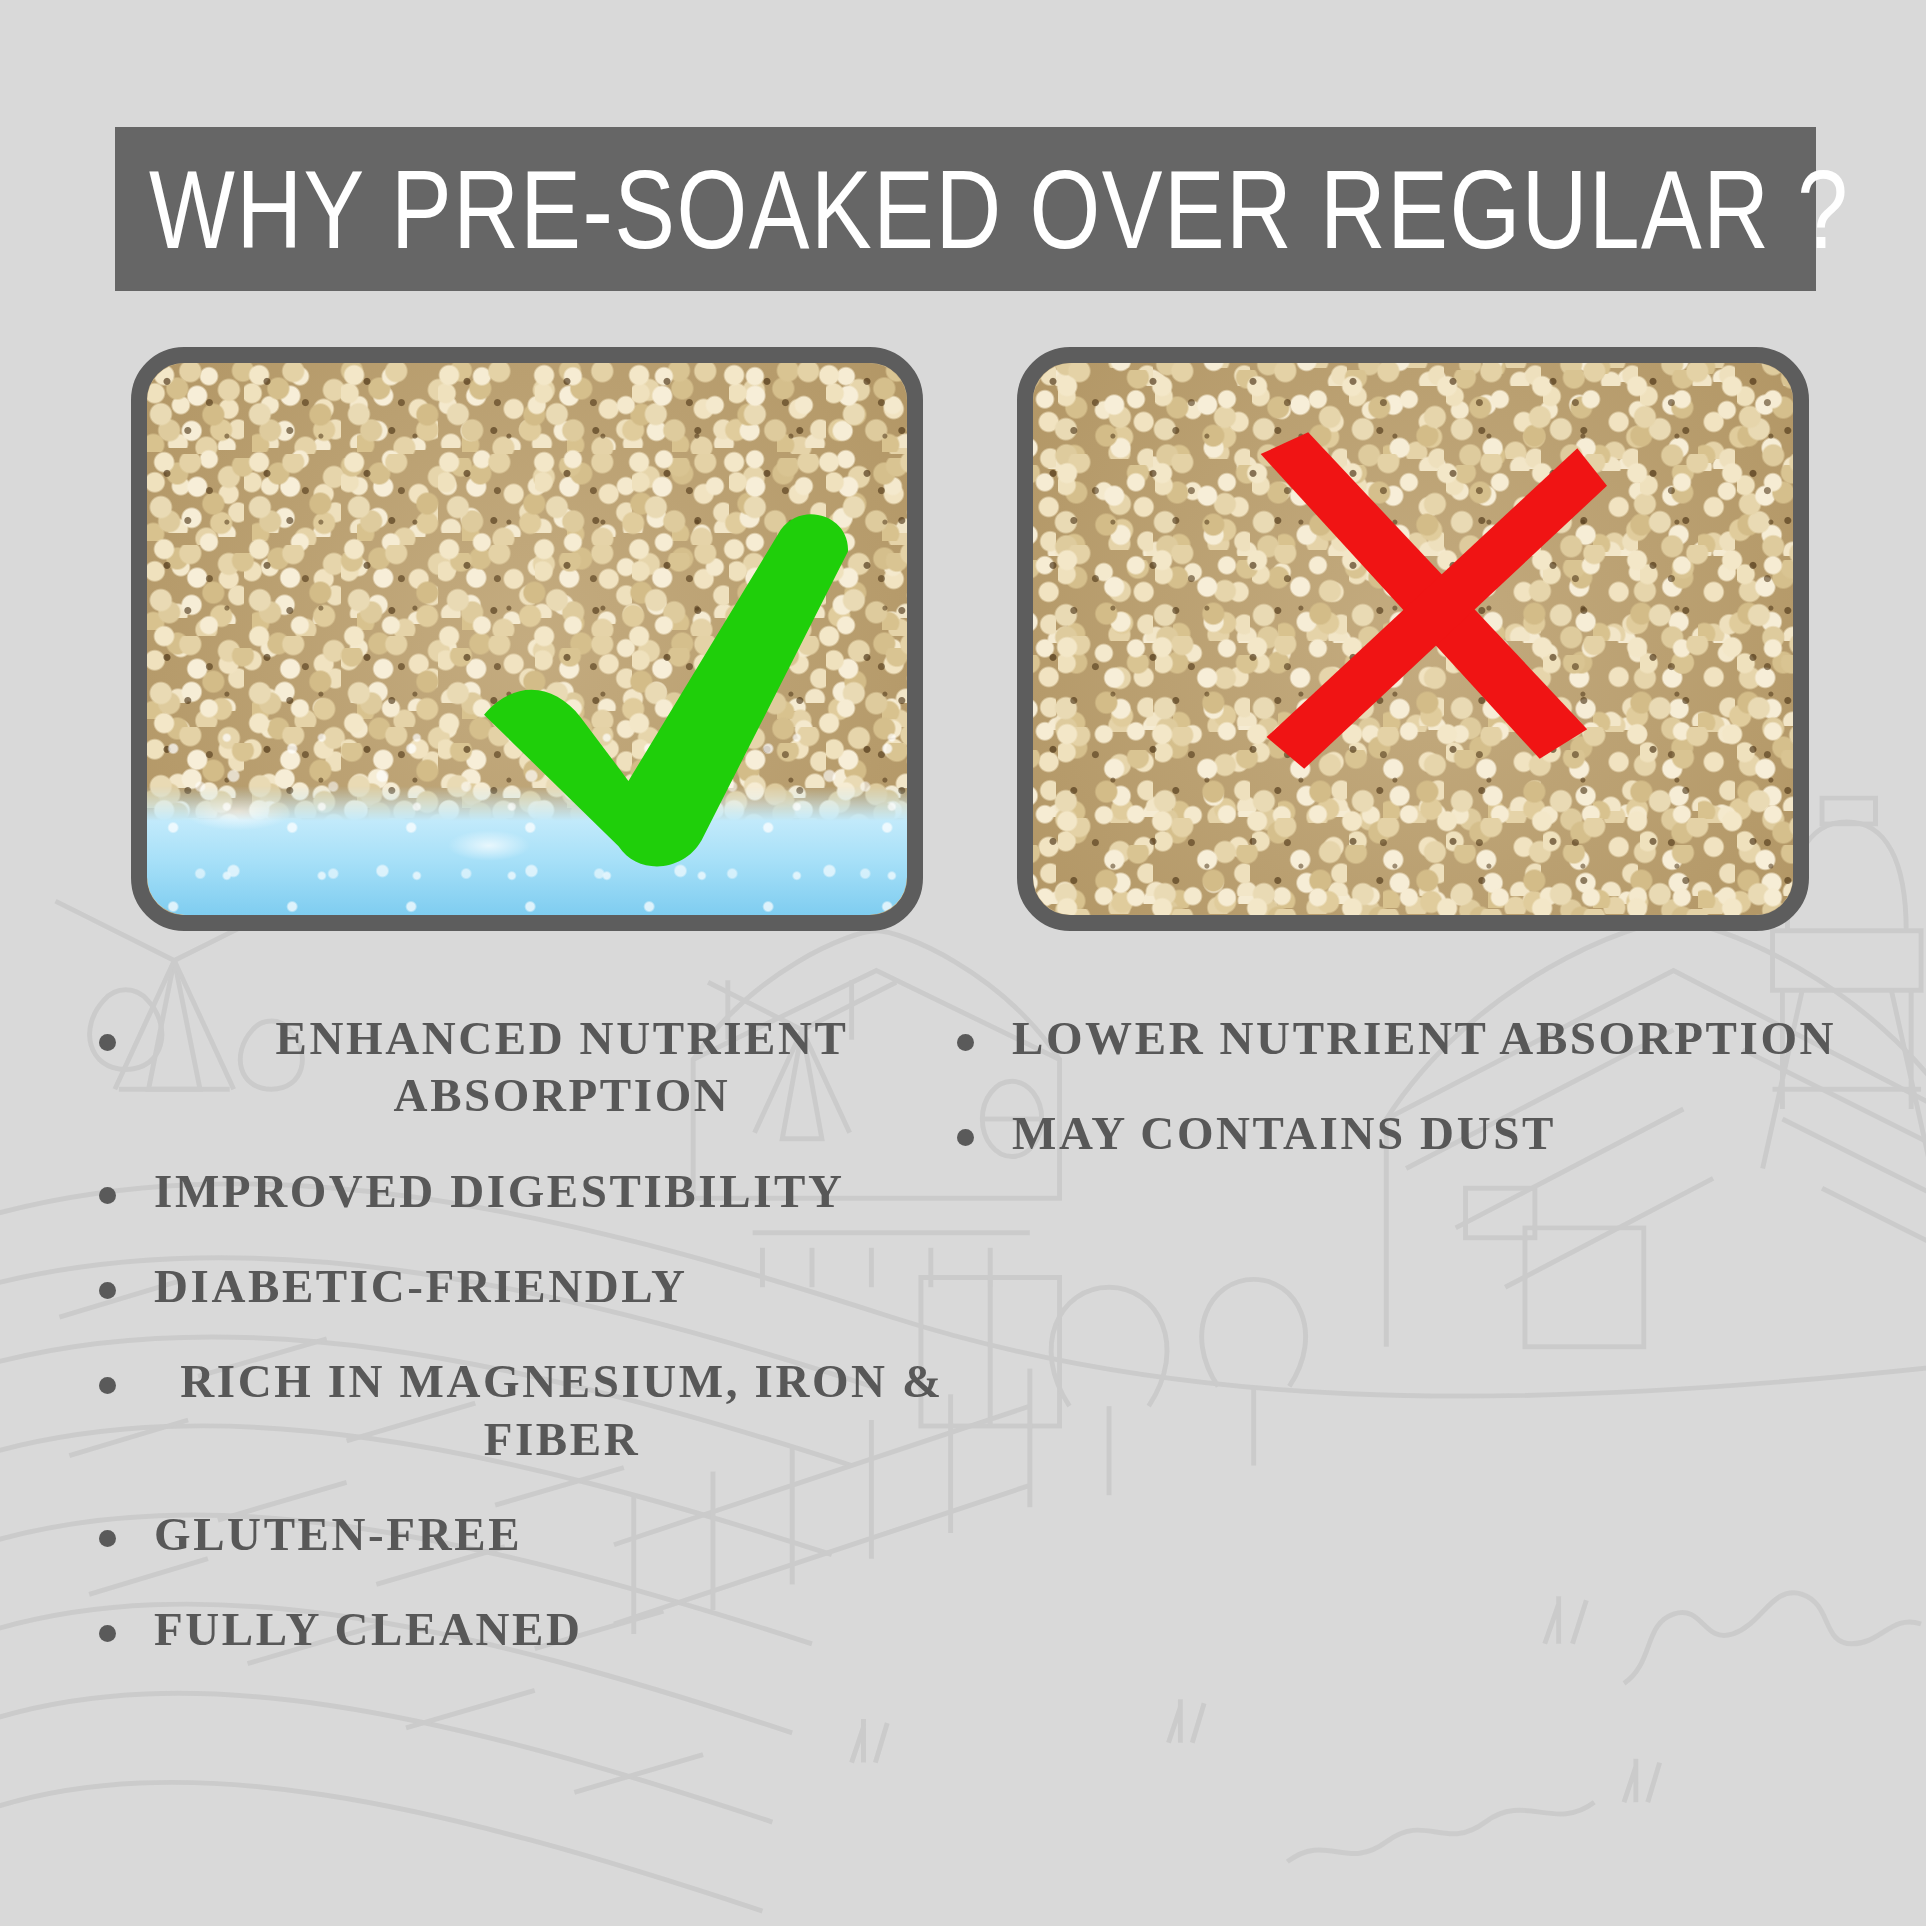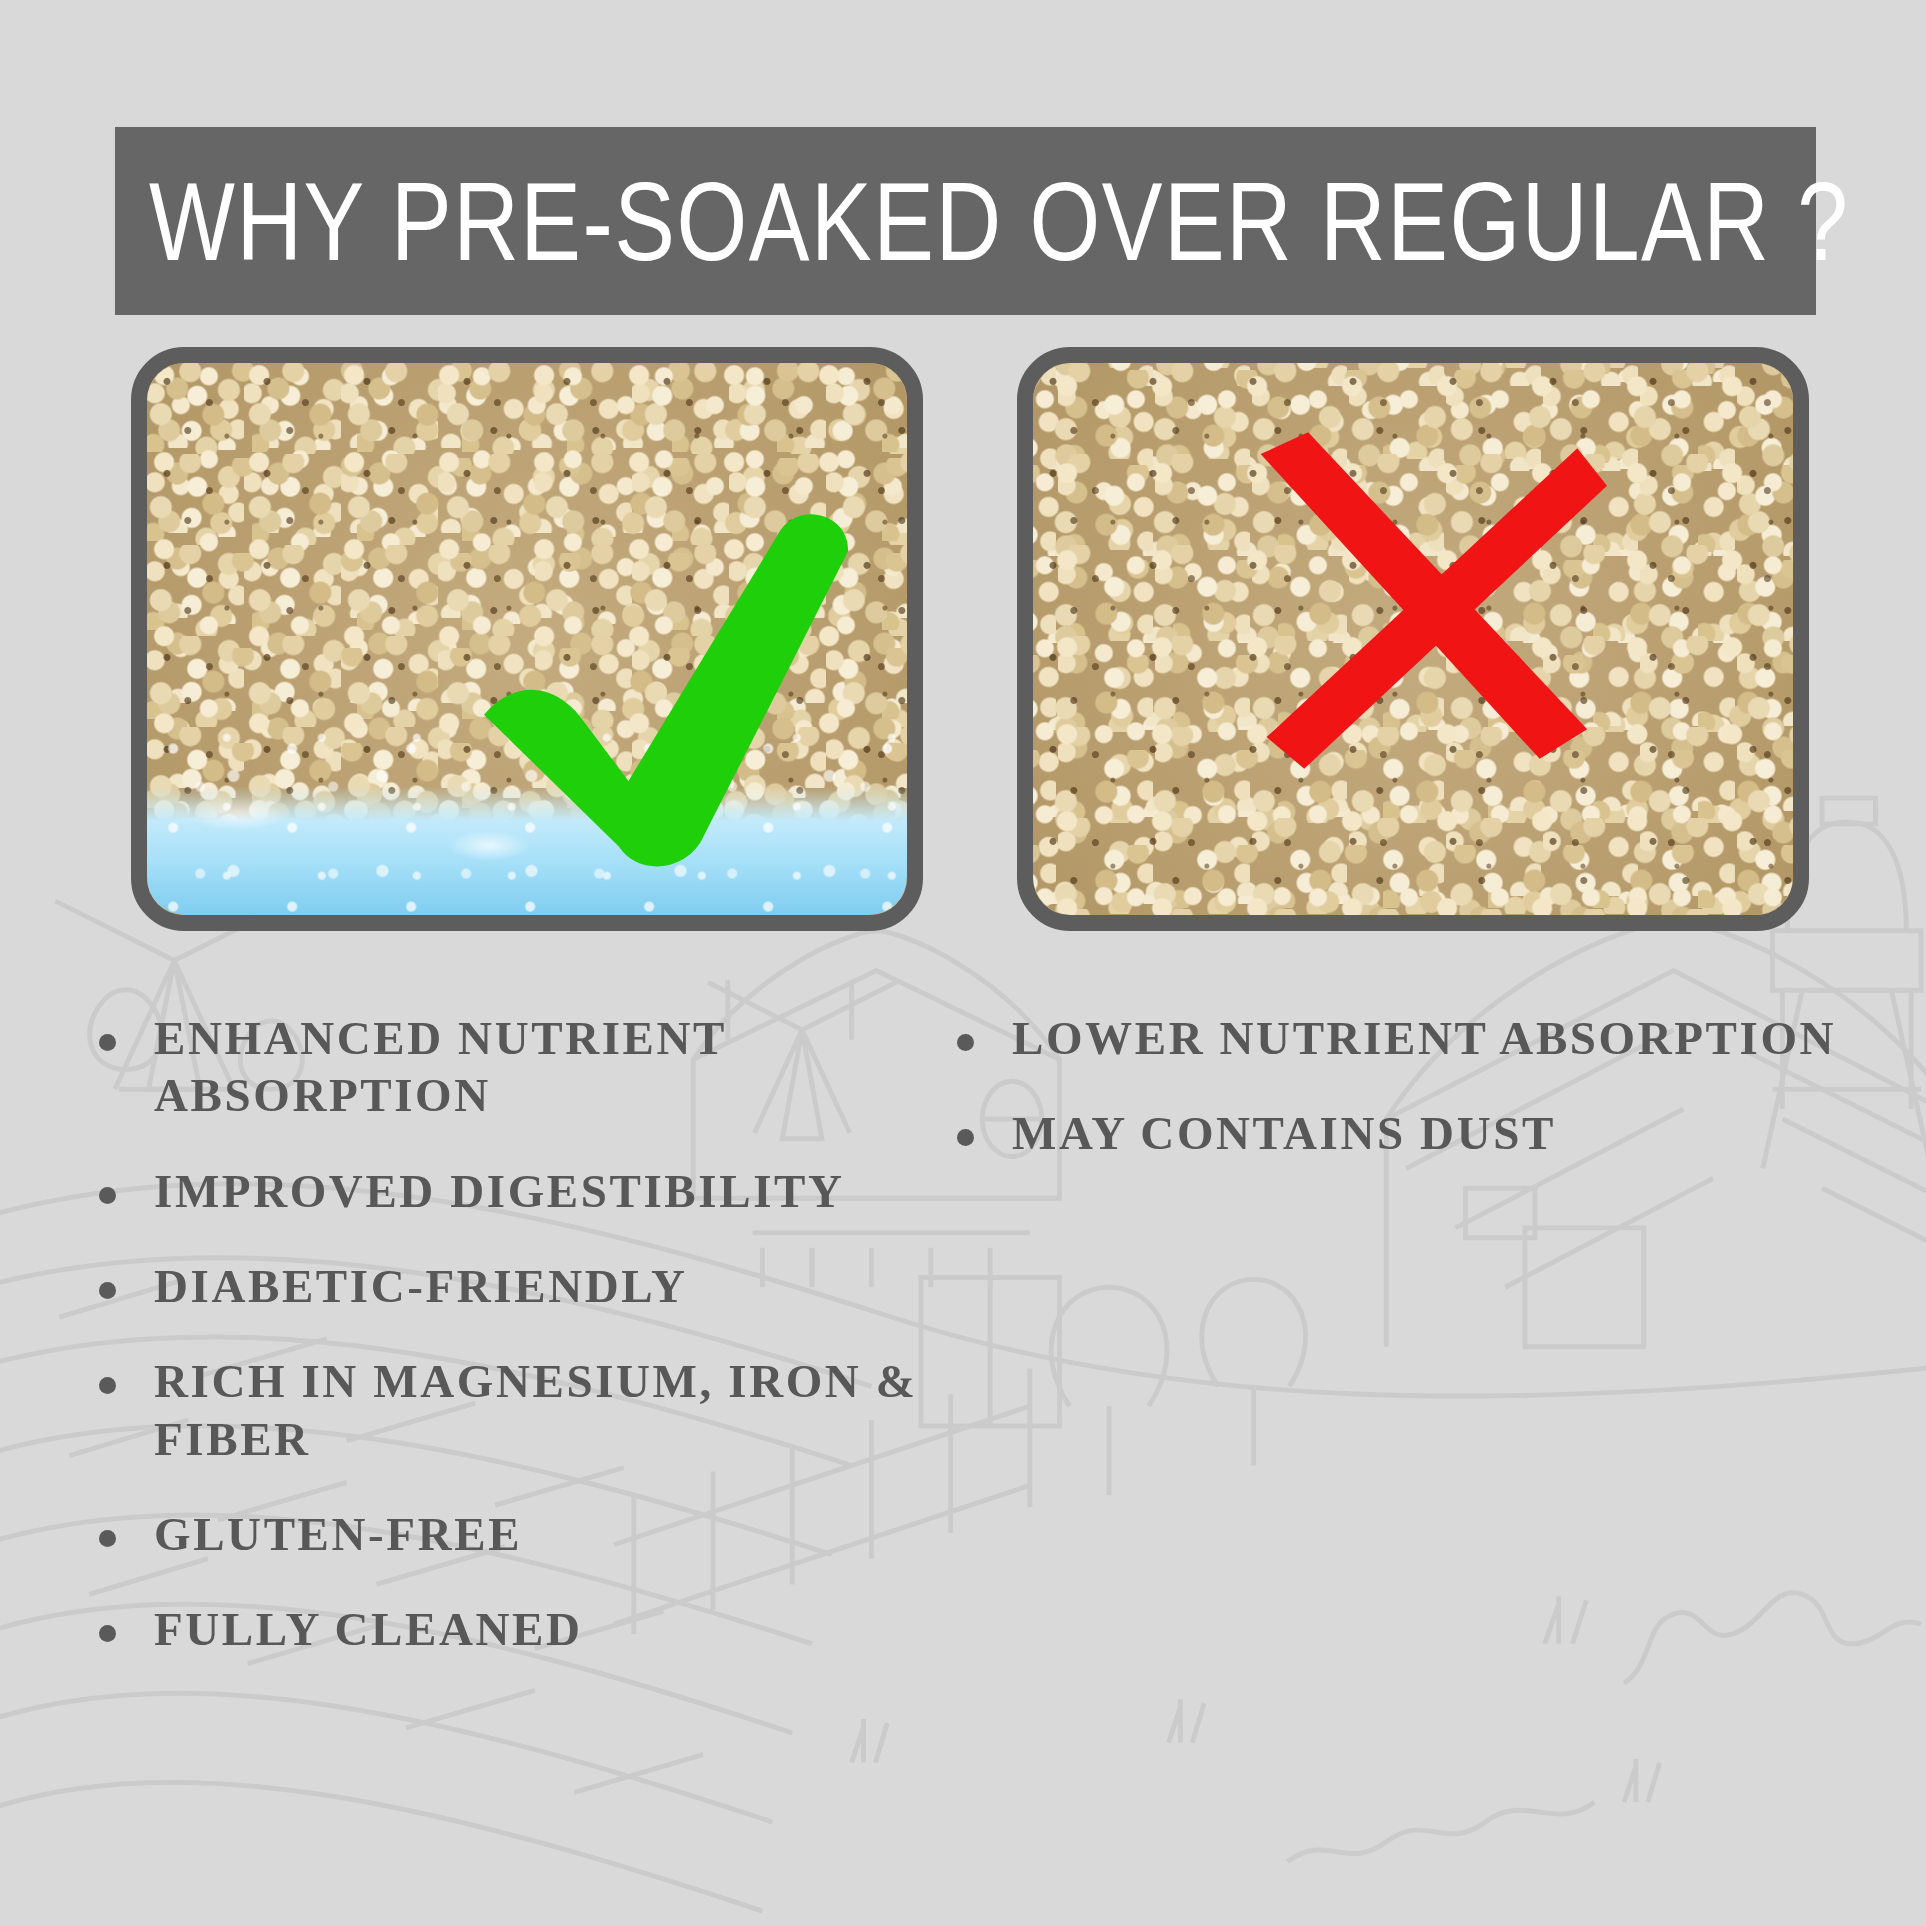--- a/index.html
+++ b/index.html
@@ -10,21 +10,21 @@
     overflow:hidden;
     position:relative;
   }
   #stage{position:relative;width:1927px;height:1927px;overflow:hidden;}
 
   
   .bg-art{position:absolute;left:0;top:0;width:1927px;height:1927px;pointer-events:none;}
 
   
   .banner{
-    position:absolute;left:115px;top:127px;width:1701px;height:188px;
+    position:absolute;left:115px;top:127px;width:1701px;height:164px;
     background:#666666;display:flex;align-items:center;
   }
   .banner-title{
     color:#ffffff;
     font-family:"Liberation Sans", sans-serif;
     font-weight:400;
     font-size:91px;
     letter-spacing:1.5px;
     line-height:1;
     padding-left:34px;
@@ -119,21 +119,21 @@
     background-size:119px 79px, 149px 95px, 95px 69px, 133px 87px;
     opacity:.8;
   }
 
   .mark{position:absolute;pointer-events:none;}
   .mark.check{left:307px;top:149px;width:426px;height:356px;}
   .mark.cross{left:198px;top:69px;width:376px;height:347px;}
 
   
   .lists{position:absolute;left:0;top:1010px;width:1927px;}
-  .col{position:absolute;top:0;}
+  .col{position:absolute;top:0;text-align:center;}
   .col.left{left:99px;width:871px;}
   .col.right{left:957px;width:937px;}
   .bullet-row{display:flex;align-items:flex-start;margin-bottom:38px;}
   .dot{
     flex:0 0 auto;width:17px;height:17px;border-radius:50%;
     background:#5a5a5a;margin-top:24px;margin-right:38px;
   }
   .bullet-text{
     color:#585858;
     font-family:"Liberation Serif", serif;

